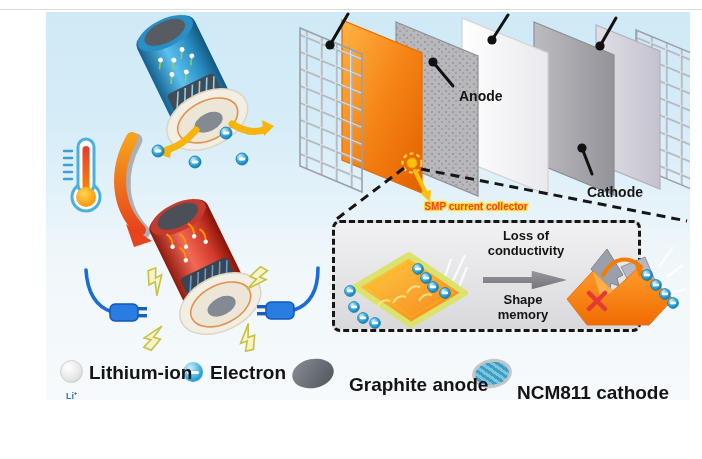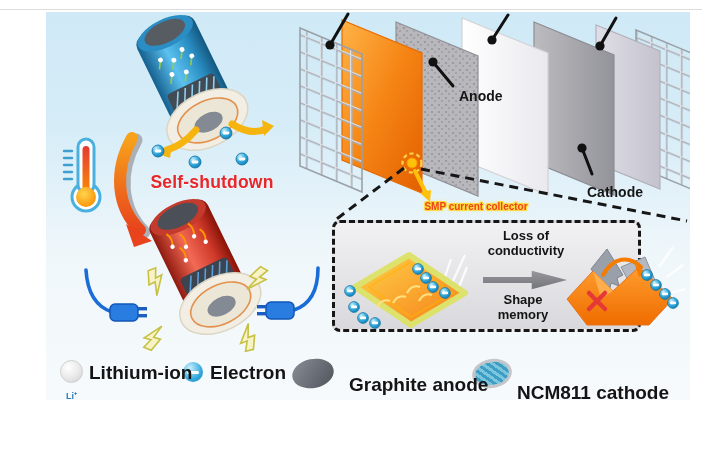--- a/index.html
+++ b/index.html
@@ -217,21 +217,20 @@
       </g>
 
       <g>
         <use href="#bolt" transform="translate(96,262) rotate(-28)"></use>
         <use href="#bolt" transform="translate(208,252) rotate(22)"></use>
         <use href="#bolt" transform="translate(112,340) rotate(195)"></use>
         <use href="#bolt" transform="translate(214,335) rotate(160)"></use>
       </g>
     </svg>
 
-    <div class="abs self-shutdown">Self-shutdown</div>
 
     <svg class="abs" style="left:244px;top:0;z-index:2" width="400" height="215" viewBox="0 0 400 215">
       <defs>
         <pattern id="meshPat" width="15" height="17" patternUnits="userSpaceOnUse" patternTransform="skewY(22.4)">
           <path d="M0,0 H15 M0,0 V17" stroke="#aab0ba" stroke-width="5" fill="none"></path>
           <path d="M0,0 H15 M0,0 V17" stroke="#dde1e6" stroke-width="2.2" fill="none"></path>
         </pattern>
         <pattern id="speckPat" width="7" height="7" patternUnits="userSpaceOnUse">
           <rect width="7" height="7" fill="#b8b8bc"></rect>
           <circle cx="2" cy="2" r="1.1" fill="#94949a"></circle>

